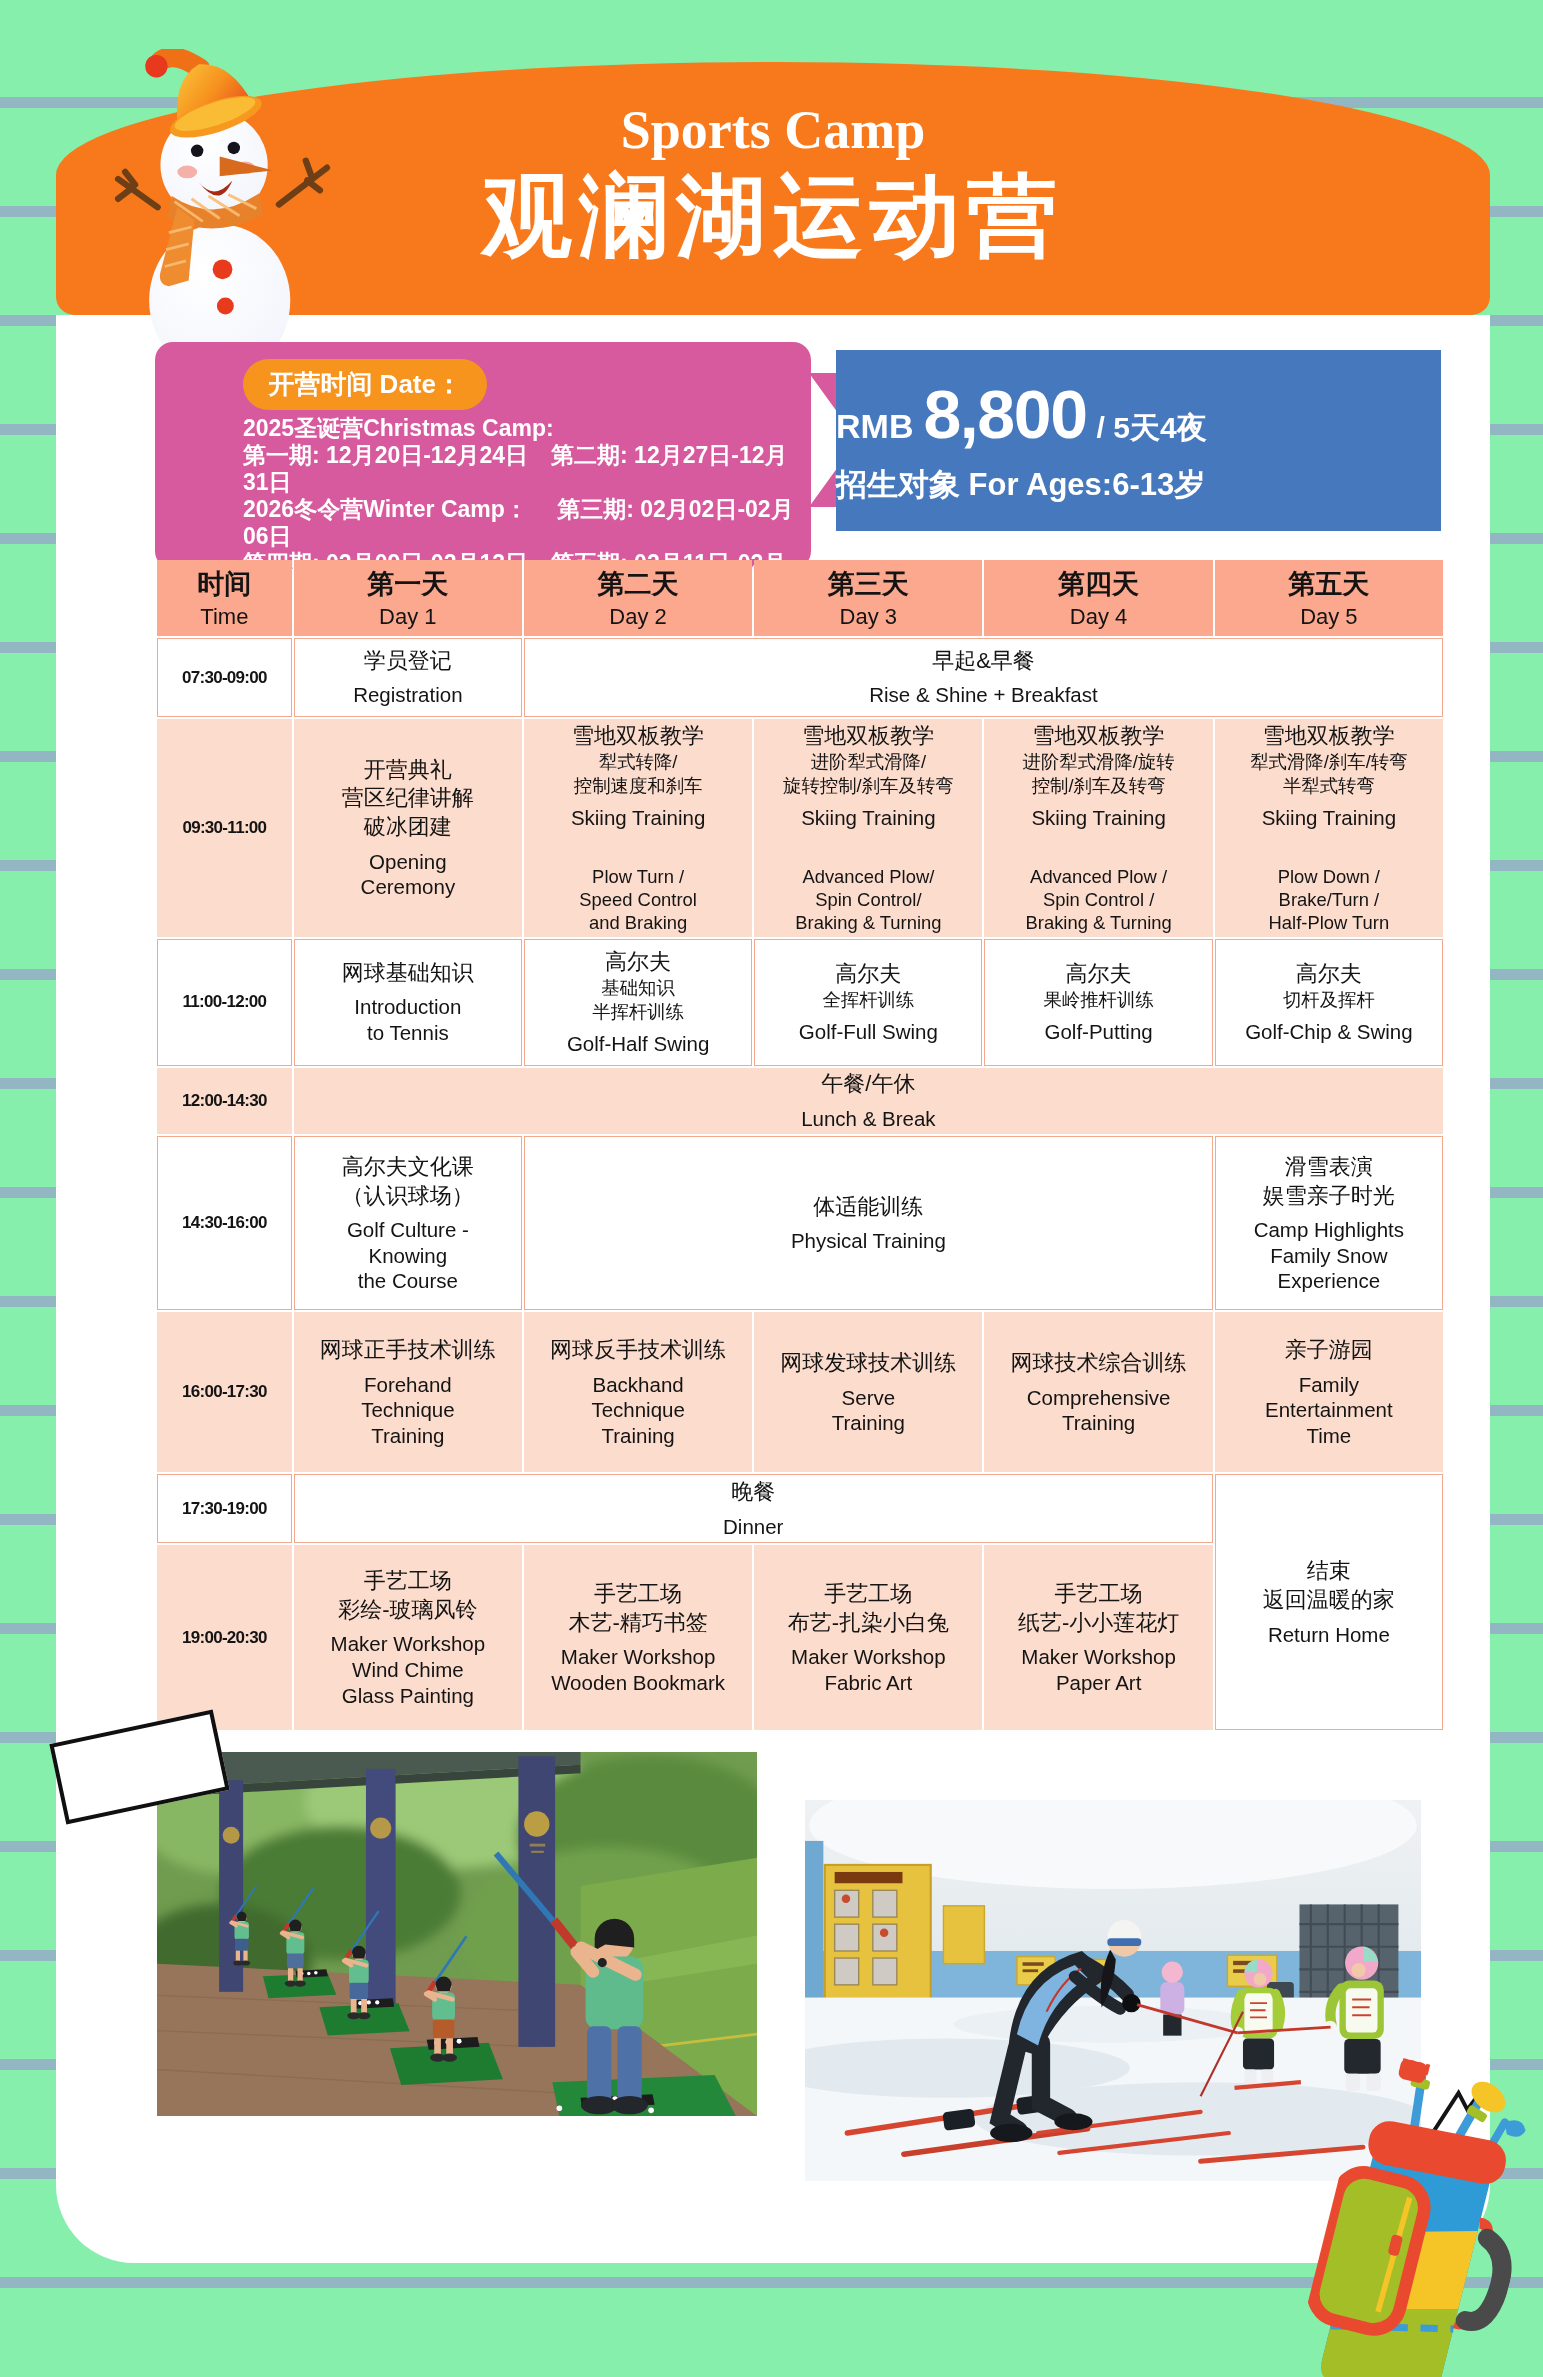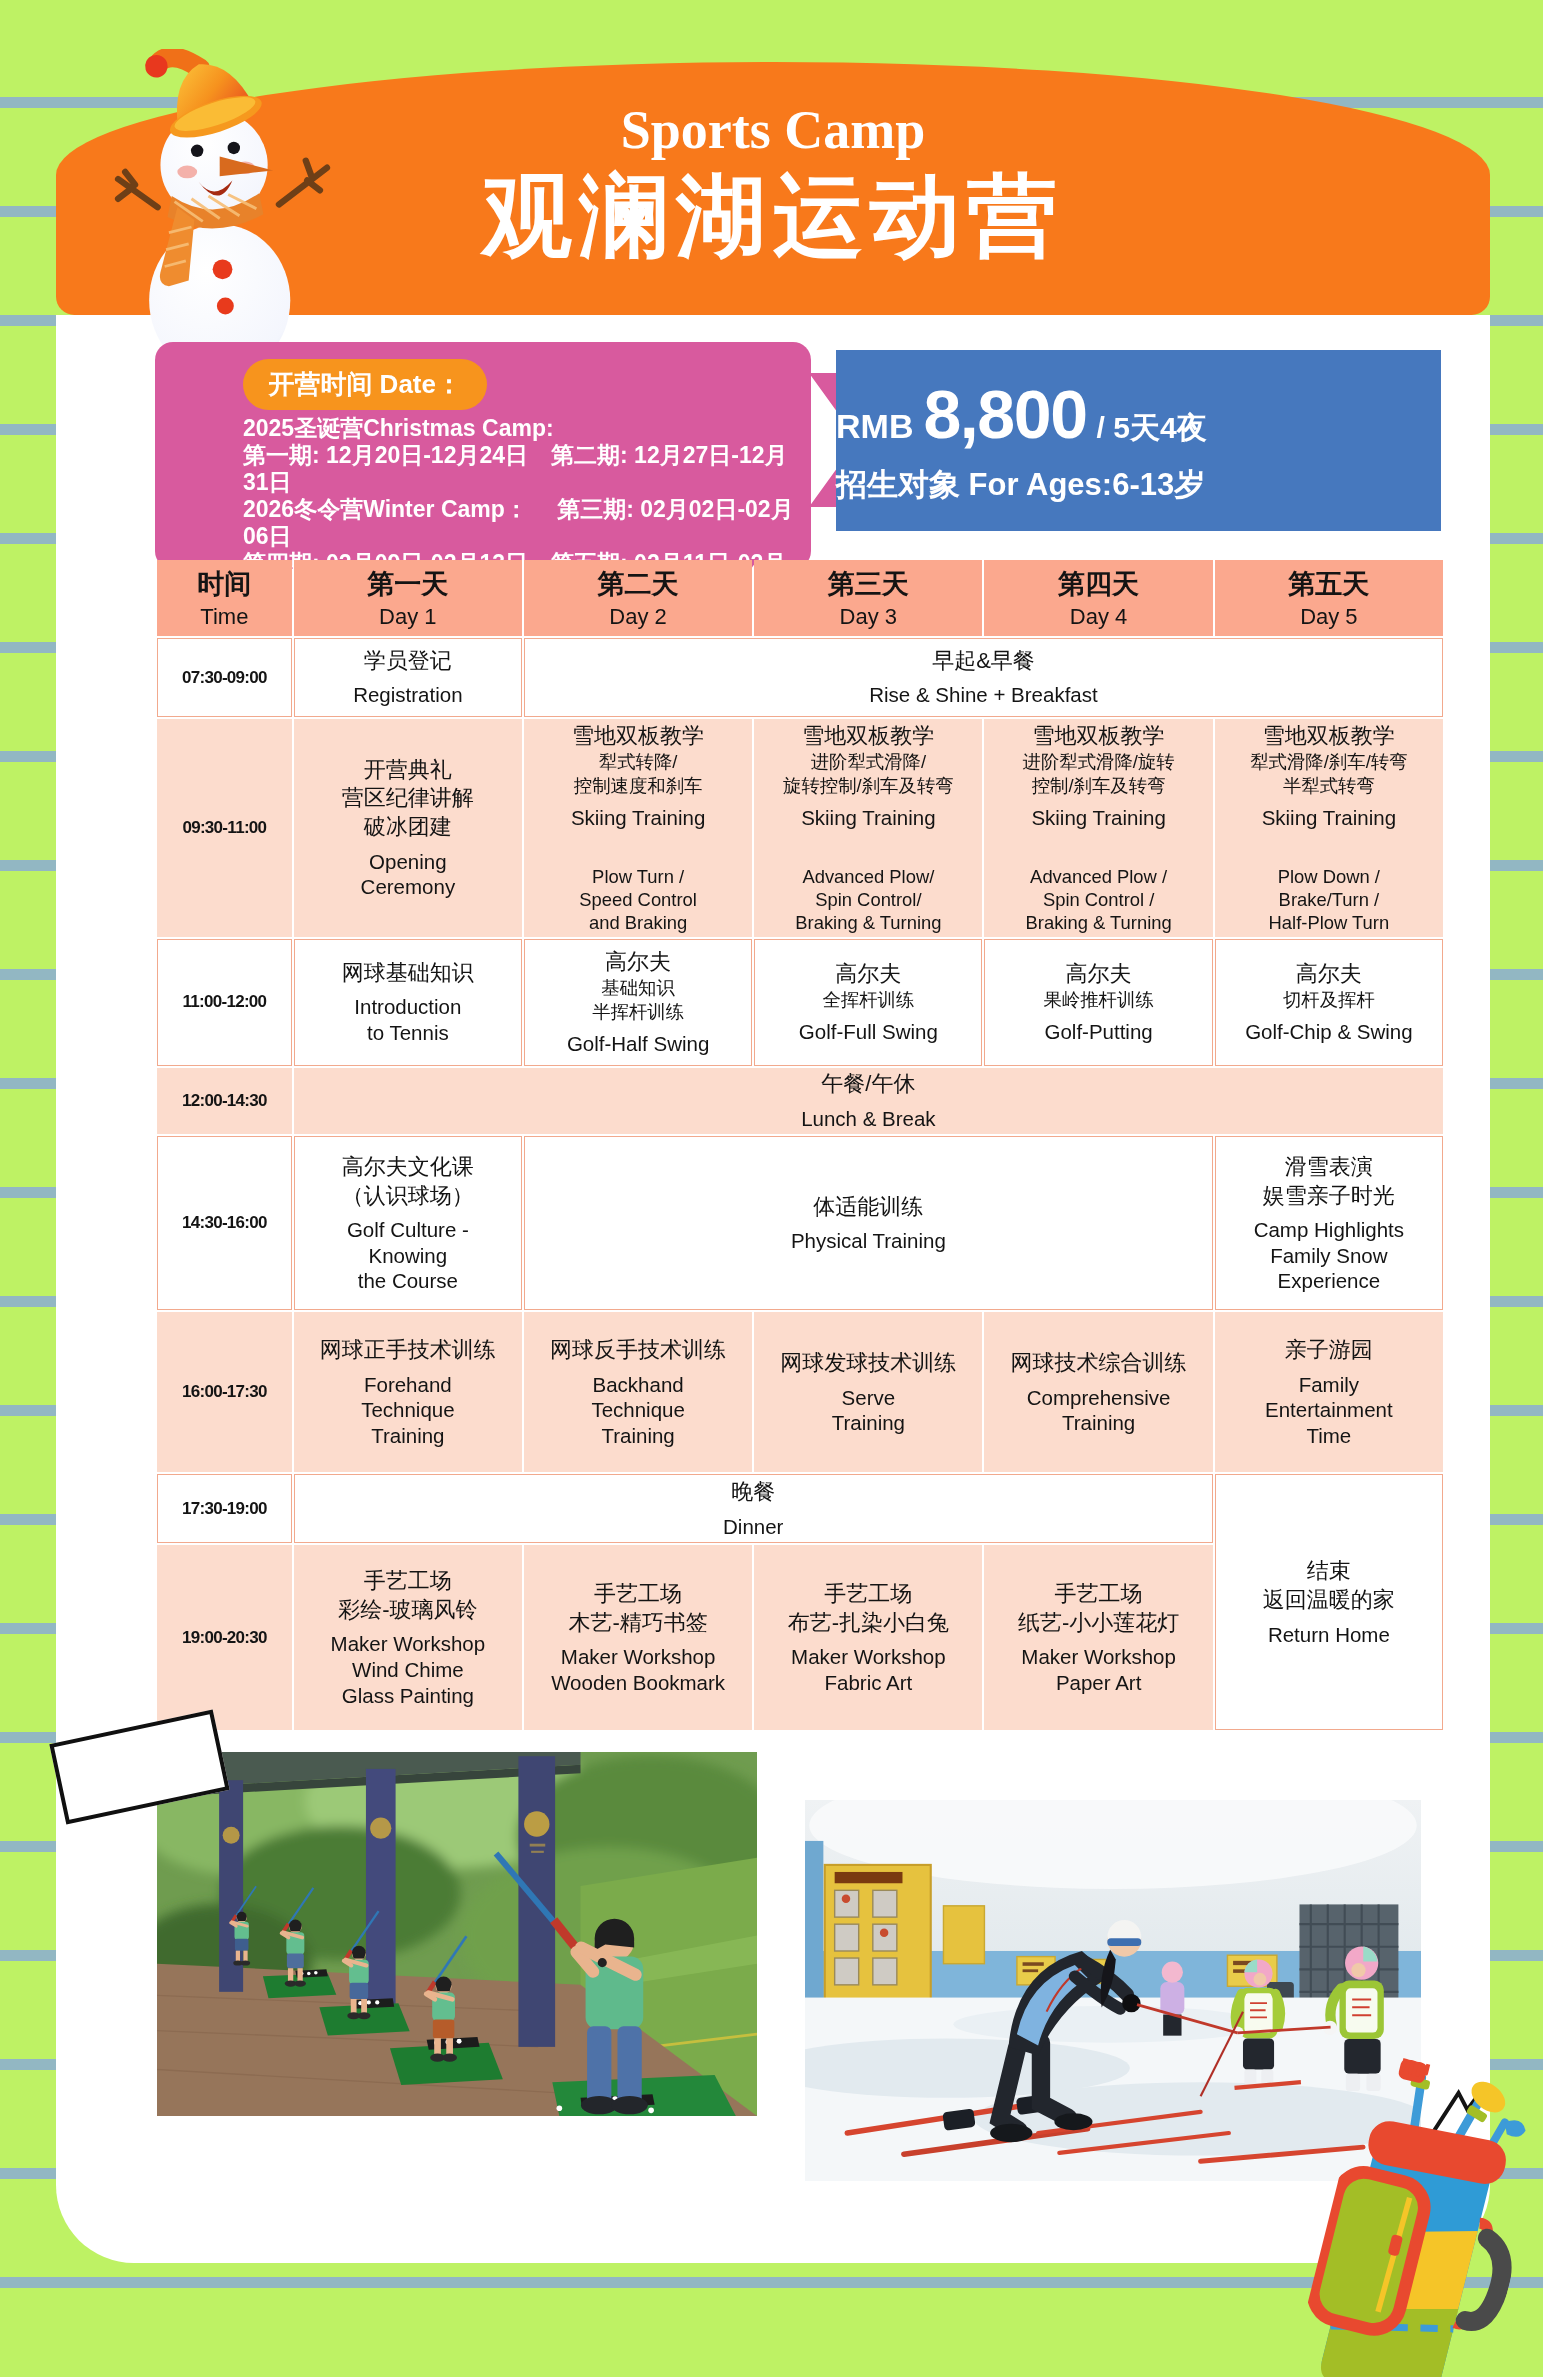--- a/index.html
+++ b/index.html
@@ -1,16 +1,16 @@
 <!DOCTYPE html>
 <html style="font-size:11.3px"><head>
 <meta charset="utf-8">
 <style>
   html,body{margin:0;padding:0;background:#cfe9f2;}
-  .poster{position:relative;width:1543px;height:2377px;background:#bef264;overflow:hidden;
+  .poster{position:relative;width:1543px;height:2377px;background:#86efac;overflow:hidden;
           font-family:"Liberation Sans","DejaVu Sans",sans-serif;color:#141414;}
   
   .stripes{position:absolute;left:0;right:0;top:97px;bottom:0;
            background:repeating-linear-gradient(180deg,#92B7C3 0 11.3px,transparent 11.3px 109px);}
   
   .panel{position:absolute;left:56px;top:315px;width:1434px;height:1948px;background:#FFFFFF;
          border-radius:0 0 78px 78px;}
   
   .banner{position:absolute;left:56px;top:62px;width:1434px;height:253px;background:#F8791B;
           border-radius:717px 717px 18.4px 18.4px / 113px 113px 18.4px 18.4px;text-align:center;}

